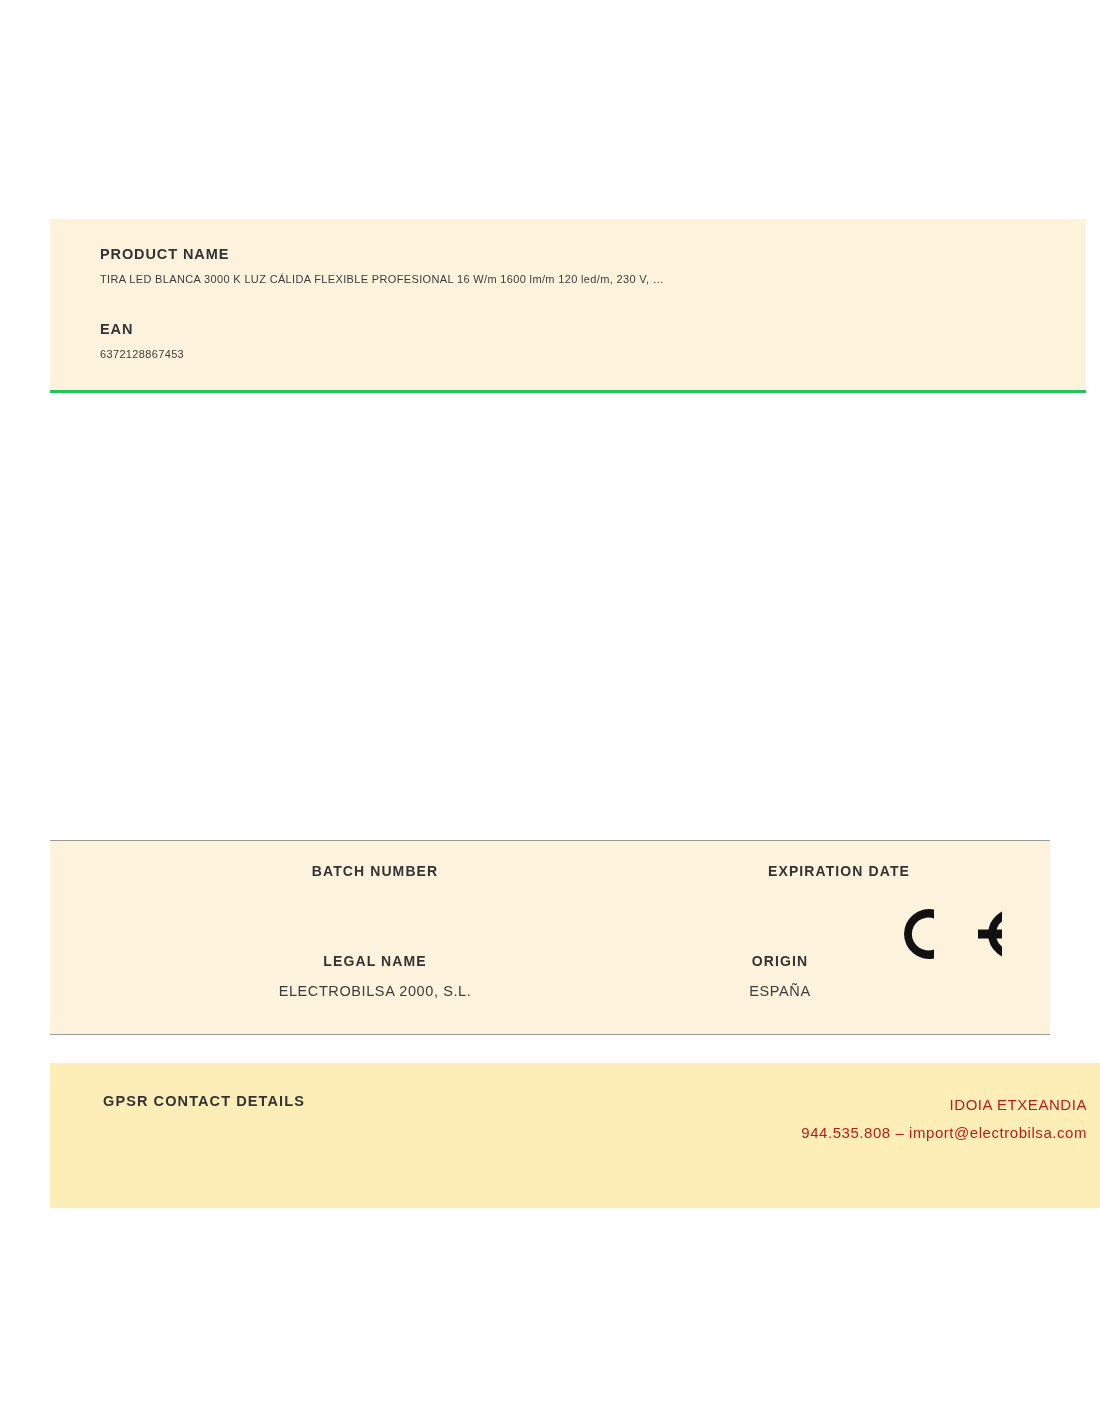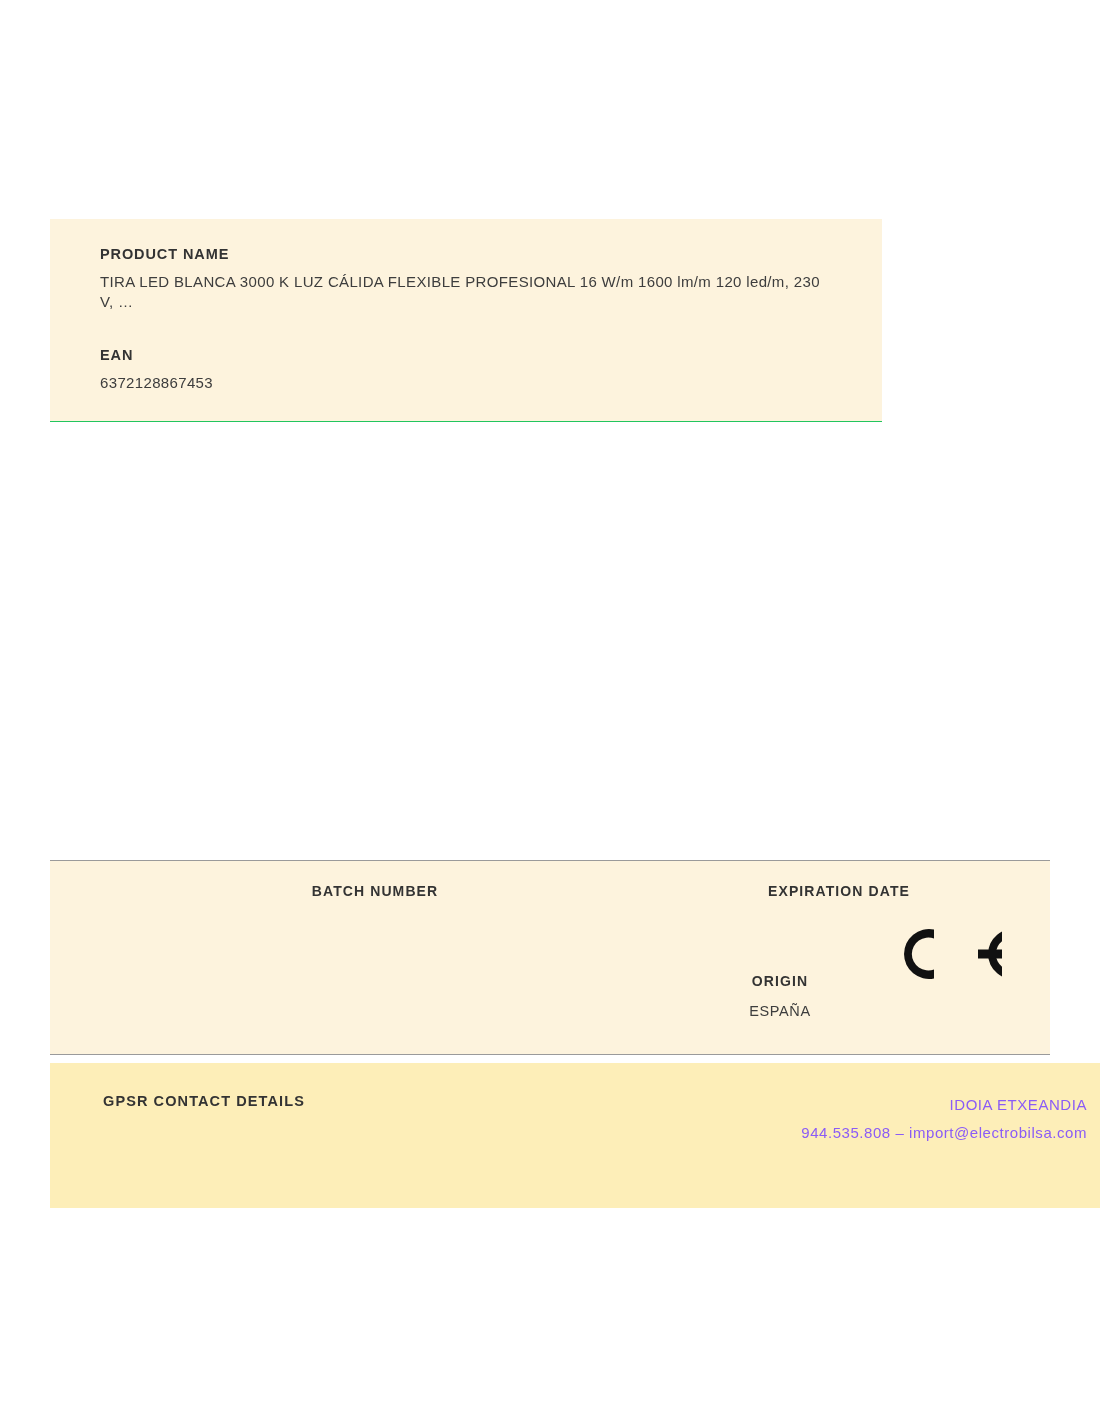--- a/index.html
+++ b/index.html
@@ -19,52 +19,52 @@
   .page {
     position: absolute;
     inset: 0;
   }
 
   
   .product-block {
     position: absolute;
     left: 50px;
     top: 219px;
-    width: 832px;
+    width: 1036px;
     background: #fdf3dd;
-    border-bottom: 1px solid #22c55e;
+    border-bottom: 3px solid #22c55e;
     box-sizing: border-box;
     padding: 27px 50px 28px 50px;
   }
 
   .field-label {
     font-size: 14.5px;
     font-weight: bold;
     letter-spacing: 0.9px;
     color: #333333;
     margin: 0 0 10px 0;
   }
 
   .field-value {
-    font-size: 15px;
+    font-size: 11px;
     letter-spacing: 0.35px;
     color: #3d3d3d;
     margin: 0;
     line-height: 1.35;
   }
 
   .field-group-gap {
     height: 34px;
   }
 
   
   .info-block {
     position: absolute;
     left: 50px;
-    top: 860px;
+    top: 840px;
     width: 1000px;
     height: 195px;
     background: #fdf3dd;
     border-top: 1px solid #9a9a9a;
     border-bottom: 1px solid #9a9a9a;
     box-sizing: border-box;
   }
 
   .info-row {
     position: absolute;
@@ -148,21 +148,21 @@
 
   .gpsr-lines {
     position: absolute;
     right: 50px;
     top: 28px;
     text-align: right;
   }
   .gpsr-line {
     font-size: 15px;
     letter-spacing: 0.55px;
-    color: #8b5cf6;
+    color: #b91c1c;
     line-height: 28px;
     white-space: nowrap;
   }
 </style>
 </head>
 <body>
 
 <div class="page">
 
   <section class="product-block">
@@ -180,20 +180,24 @@
         <p class="col-label">BATCH NUMBER</p>
         <p class="col-value"></p>
       </div>
       <div class="col-exp">
         <p class="col-label">EXPIRATION DATE</p>
         <p class="col-value"></p>
       </div>
     </div>
 
     <div class="info-row row2">
+      <div class="col-legal">
+        <p class="col-label">LEGAL NAME</p>
+        <p class="col-value">ELECTROBILSA 2000, S.L.</p>
+      </div>
       <div class="col-origin">
         <p class="col-label">ORIGIN</p>
         <p class="col-value">ESPAÑA</p>
       </div>
     </div>
 
     <div class="ce-mark">
       <svg width="110" height="70" viewBox="0 0 110 70" xmlns="http://www.w3.org/2000/svg">
 
         <path d="M44 35 A 21 34 0 1 0 44 35.6 L 44 22 A 16 25 0 1 1 44 48 Z" fill="none"></path>

